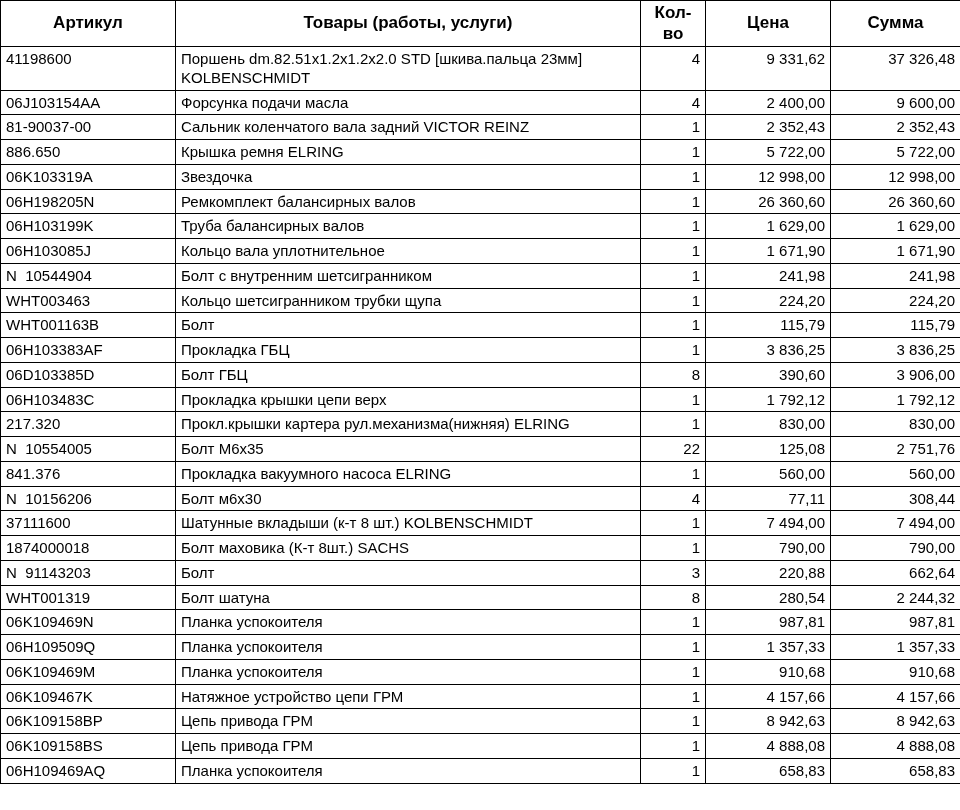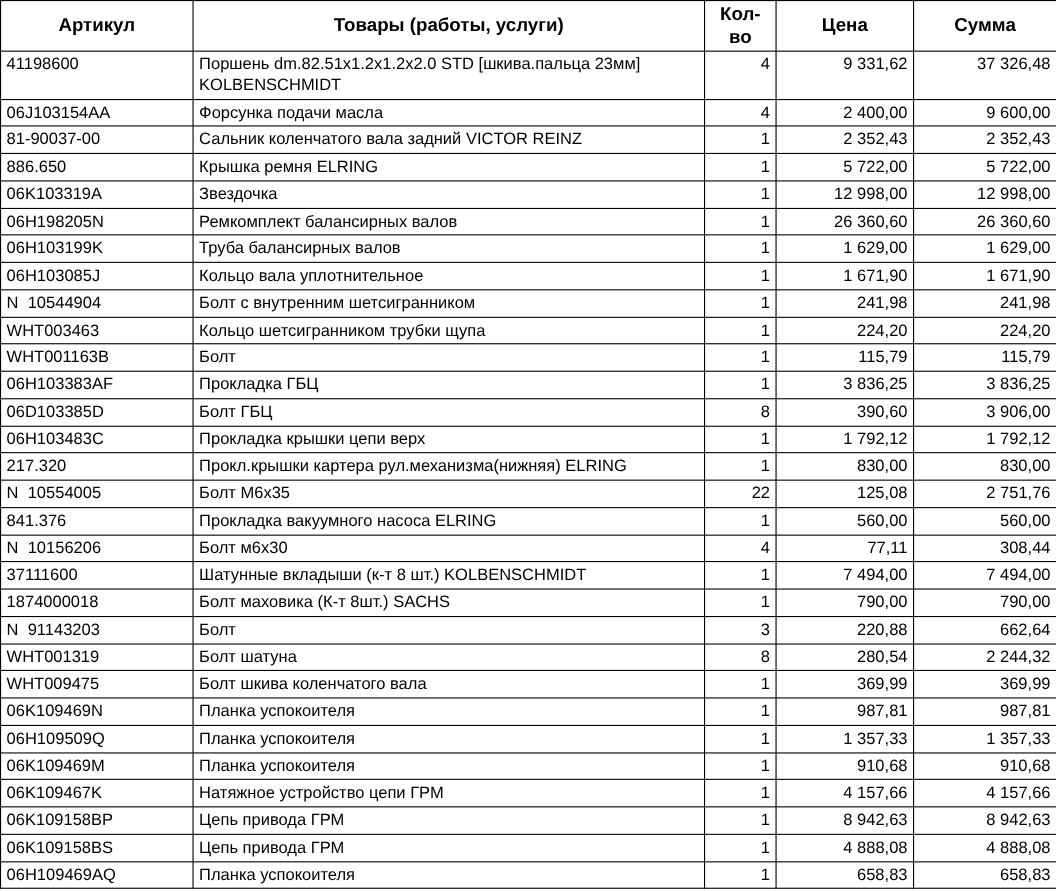--- a/index.html
+++ b/index.html
@@ -221,27 +221,20 @@
     <td class="cell-sum">662,64</td>
   </tr>
       <tr>
     <td class="cell-article">WHT001319</td>
     <td class="cell-goods">Болт шатуна</td>
     <td class="cell-qty">8</td>
     <td class="cell-price">280,54</td>
     <td class="cell-sum">2 244,32</td>
   </tr>
       <tr>
-    <td class="cell-article">WHT009475</td>
-    <td class="cell-goods">Болт шкива коленчатого вала</td>
-    <td class="cell-qty">1</td>
-    <td class="cell-price">369,99</td>
-    <td class="cell-sum">369,99</td>
-  </tr>
-      <tr>
     <td class="cell-article">06K109469N</td>
     <td class="cell-goods">Планка успокоителя</td>
     <td class="cell-qty">1</td>
     <td class="cell-price">987,81</td>
     <td class="cell-sum">987,81</td>
   </tr>
       <tr>
     <td class="cell-article">06H109509Q</td>
     <td class="cell-goods">Планка успокоителя</td>
     <td class="cell-qty">1</td>

